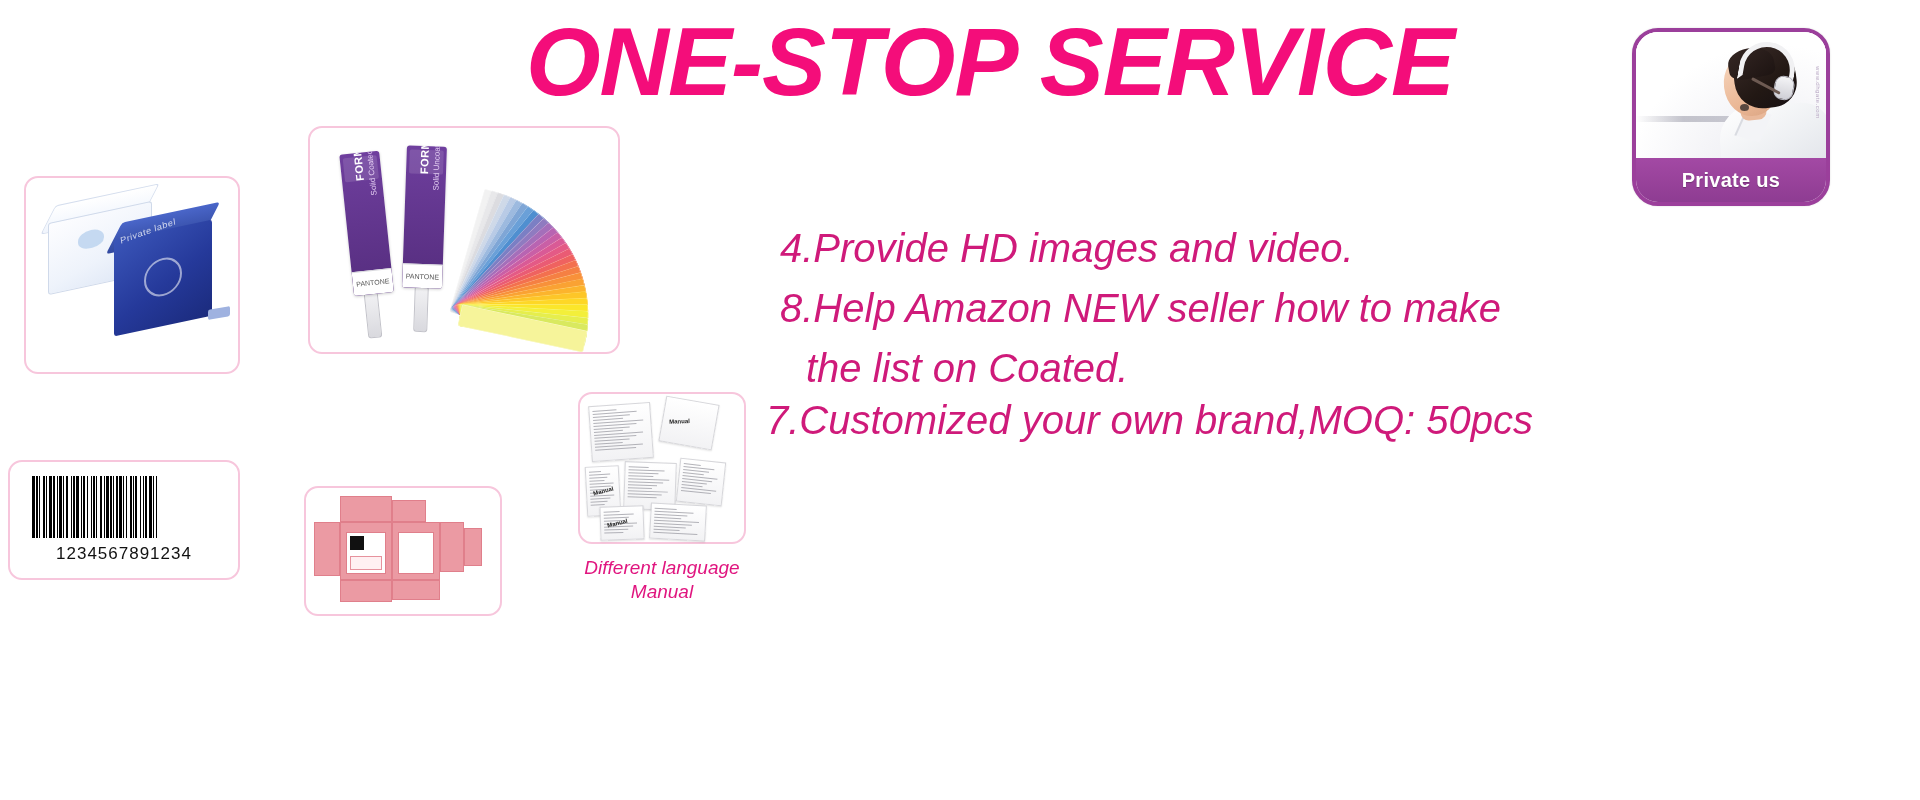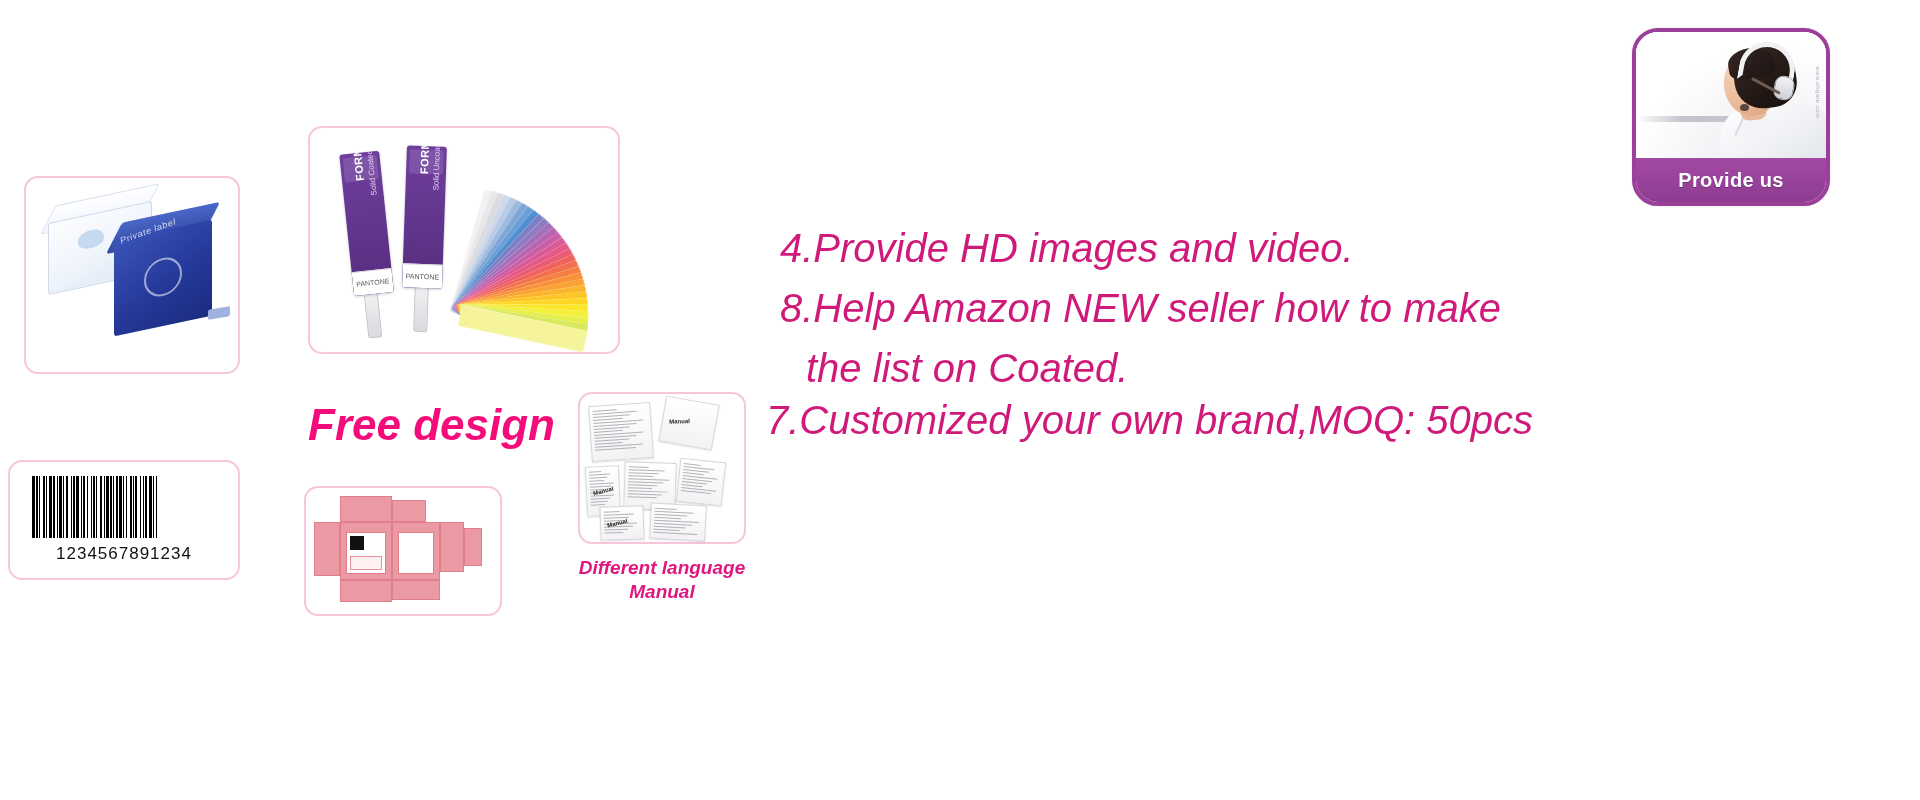--- a/index.html
+++ b/index.html
@@ -315,21 +315,21 @@
     font-size:6px; color:#222; font-weight:bold;
     transform-origin:50% 50%;
   }
   .manual-caption {
     position:absolute;
     left:560px; top:556px;
     width:204px;
     text-align:center;
     font-size:19px;
     font-style:italic;
-    font-weight:bold;
+    font-weight:normal;
     color:#e0157f;
     line-height:1.25;
   }
 
   
   .service-list {
     position:absolute;
     left:780px; top:228px;
     width:1130px;
   }
@@ -343,38 +343,39 @@
     margin-bottom:20px;
   }
   .svc-line.indent { padding-left:26px; margin-bottom:12px; }
   .svc-line.l4 { margin-left:-14px; }
 </style>
 </head>
 <body>
 
 <div class="stage">
 
+  <div class="title">ONE-STOP SERVICE</div>
 
   <div class="contact-badge">
     <div class="cb-photo">
       <div class="cb-deskline"></div>
       <div class="cb-torso"></div>
       <div class="cb-collar"></div>
       <div class="cb-neck"></div>
       <div class="cb-face"></div>
       <div class="cb-hair"></div>
       <div class="cb-hair-front"></div>
       <div class="cb-band"></div>
       <div class="cb-earcup"></div>
       <div class="cb-mic-arm"></div>
       <div class="cb-mic-tip"></div>
       <div class="cb-watermark">www.dhgate.com</div>
     </div>
     <div class="cb-footer">
-      <span>Provide us</span>
+      <span>Private us</span>
     </div>
   </div>
 
   <div class="card card-box">
     <div class="boxlid-top"></div>
     <div class="boxlid"></div>
     <div class="boxlid-mark"></div>
     <div class="boxlid-dot"></div>
     <div class="boxbase-top"></div>
     <div class="boxbase"></div>
@@ -507,21 +508,20 @@
         <div class="guide" style="left: 92px; top: 18px; transform: rotate(2deg); z-index: 81;">
           <div class="gtop"></div>
           <div class="gtxt">FORMULA GUIDE</div>
           <div class="gsub">Solid Uncoated</div>
           <div class="gfoot">PANTONE</div>
         </div>
         <div class="guide-handle" style="left: 104px; top: 158px; transform: rotate(2deg); z-index: 79;"></div>
       </div>
   </div>
 
-  <div class="free-design">Free design</div>
 
   <div class="card card-dieline">
     <div class="dl">
         <div class="dl-shape" style="left: 34px; top: 8px; width: 52px; height: 26px;"></div>
         <div class="dl-shape" style="left: 86px; top: 12px; width: 34px; height: 22px;"></div>
         <div class="dl-shape" style="left: 8px; top: 34px; width: 26px; height: 54px;"></div>
         <div class="dl-shape" style="left: 34px; top: 34px; width: 52px; height: 58px;"></div>
         <div class="dl-shape" style="left: 86px; top: 34px; width: 48px; height: 58px;"></div>
         <div class="dl-shape" style="left: 134px; top: 34px; width: 24px; height: 50px;"></div>
         <div class="dl-shape" style="left: 158px; top: 40px; width: 18px; height: 38px;"></div>

